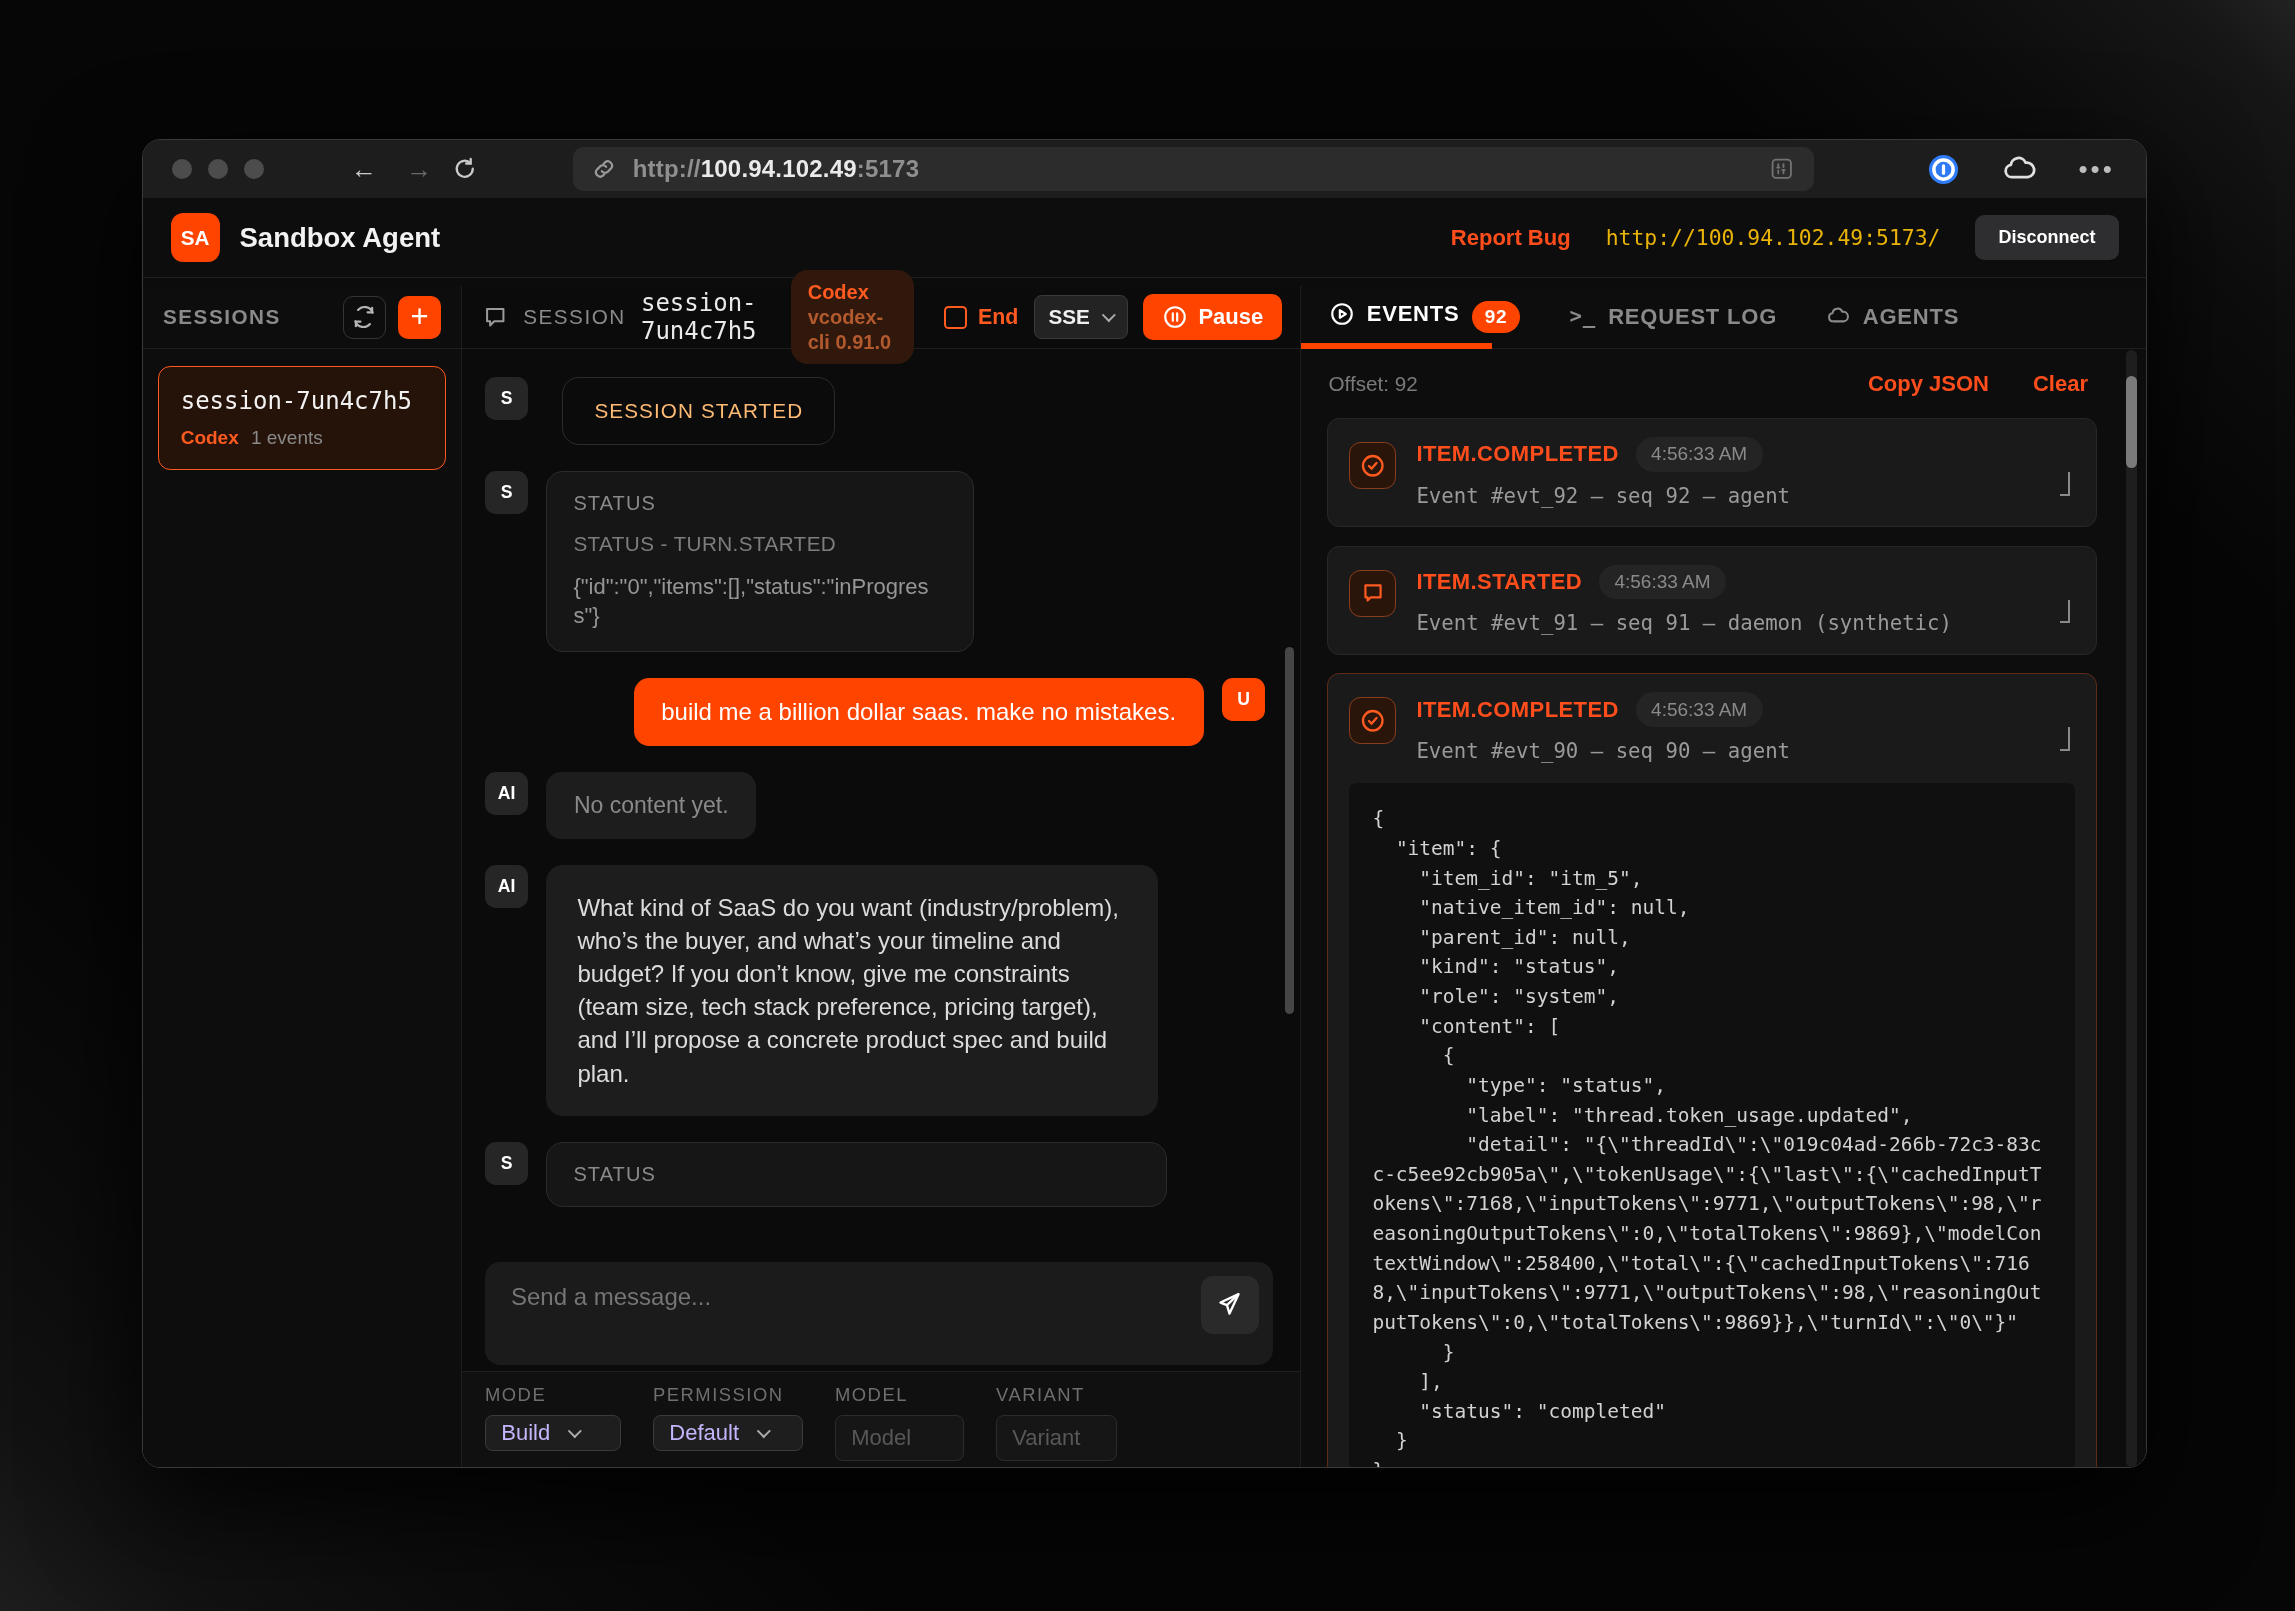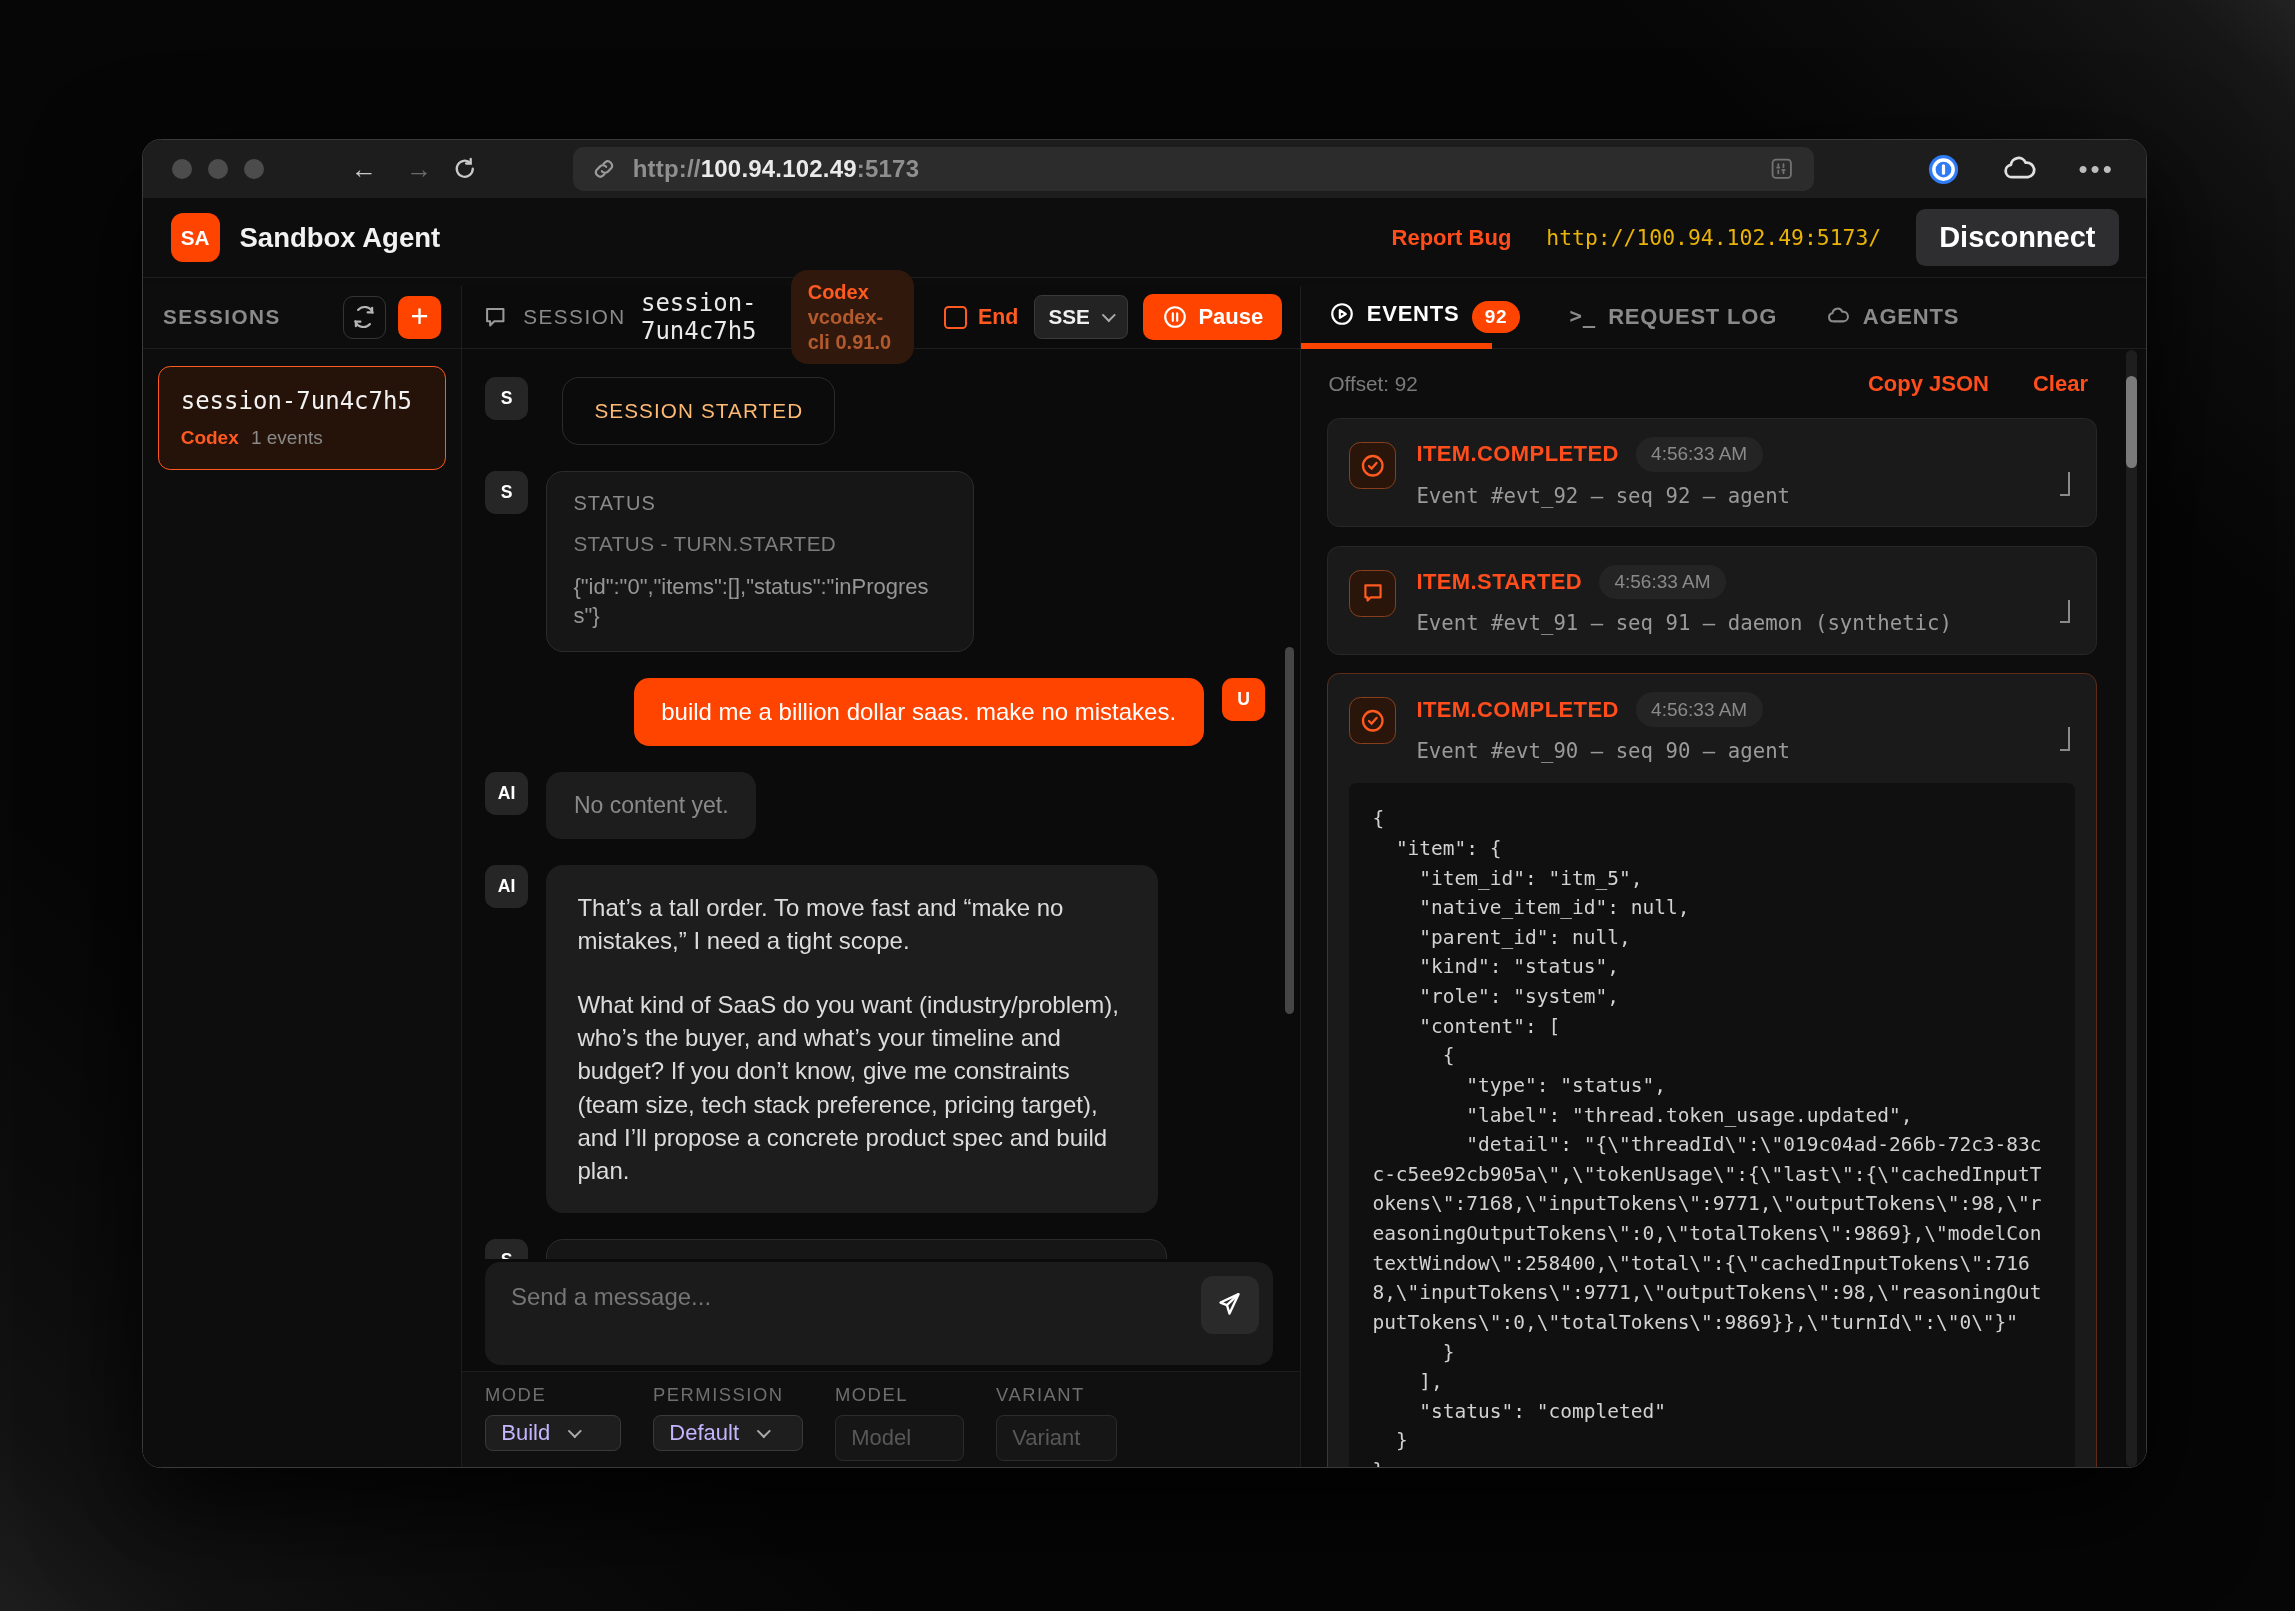--- a/index.html
+++ b/index.html
@@ -36,21 +36,21 @@
 
   
   .app { flex:1; display:flex; flex-direction:column; background:#0c0c0c; min-height:0;gap:8px; }
   .app-header { height:80px; flex:0 0 80px; display:flex; align-items:center; padding:0 27.5px; background:#0d0d0d; border-bottom:0.8px solid #1e1e1e; }
   .logo { width:49px; height:49px; border-radius:12.2px; background:#ff4400; color:#fff; font-weight:700; font-size:20.7px;
     display:flex; align-items:center; justify-content:center; }
   .app-title { margin-left:20px; font-size:27.5px; font-weight:700; color:#f2f2f2; }
   .header-right { margin-left:auto; display:flex; align-items:center; gap:35px; }
   .report-bug { color:#ff4d1c; font-weight:700; font-size:22px; }
   .server-url { font-size:21.4px; color:#eab308; }
-  .disconnect { background:#2e2e30; border-radius:9.2px; padding:12.2px 23px; color:#fff; font-weight:700; font-size:29px; }
+  .disconnect { background:#2e2e30; border-radius:9.2px; padding:12.2px 23px; color:#fff; font-weight:700; font-size:18px; }
 
   .main { flex:1; display:flex; min-height:0; }
 
   
   .sidebar { width:319px; flex:0 0 319px; border-right:0.8px solid #1e1e1e; display:flex; flex-direction:column; background:#0d0d0d; }
   .sidebar-head { height:63px; flex:0 0 63px; display:flex; align-items:center; padding:0 20px; border-bottom:0.8px solid #1e1e1e; }
   .sidebar-title { color:#8a8a8a; font-weight:700; font-size:20.7px; letter-spacing:1.5px; }
   .sidebar-actions { margin-left:auto; display:flex; gap:12.2px; }
   .icon-btn { width:43px; height:43px; border:1.5px solid #353535; border-radius:10px; display:flex; align-items:center; justify-content:center; }
   .plus-btn { width:43px; height:43px; background:#ff4400; border-radius:10px; color:#fff; font-size:31px; font-weight:400;
@@ -280,21 +280,20 @@
               <span class="bubble-user">build me a billion dollar saas. make no mistakes.</span>
               <span class="avatar orange">U</span>
             </div>
             <div class="msg-row">
               <span class="avatar">AI</span>
               <span class="bubble-muted">No content yet.</span>
             </div>
             <div class="msg-row">
               <span class="avatar">AI</span>
               <span class="bubble-ai">
-                <p>That’s a tall order. To move fast and “make no mistakes,” I need a tight scope.</p>
                 <p>What kind of SaaS do you want (industry/problem), who’s the buyer, and what’s your timeline and budget? If you don’t know, give me constraints (team size, tech stack preference, pricing target), and I’ll propose a concrete product spec and build plan.</p>
               </span>
             </div>
             <div class="msg-row">
               <span class="avatar">S</span>
               <span class="bubble-status w810">
                 <span class="st-title" style="display:block">STATUS</span>
 
               </span>
             </div>

